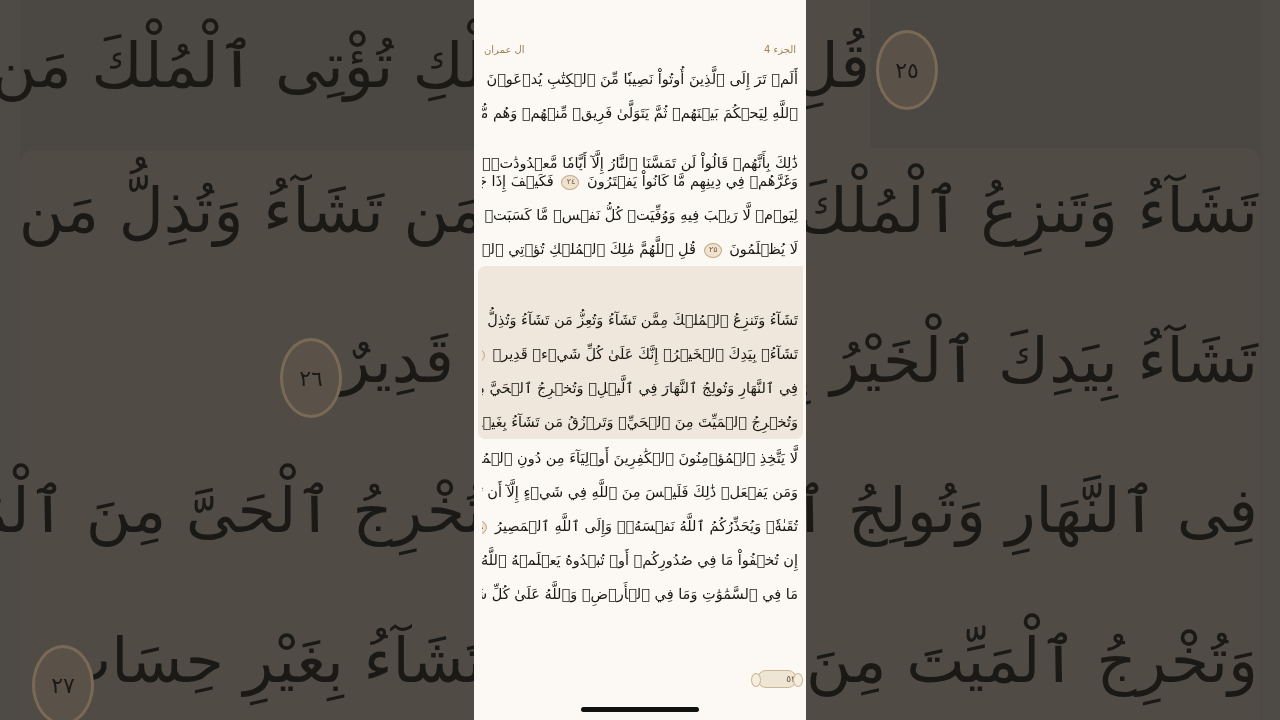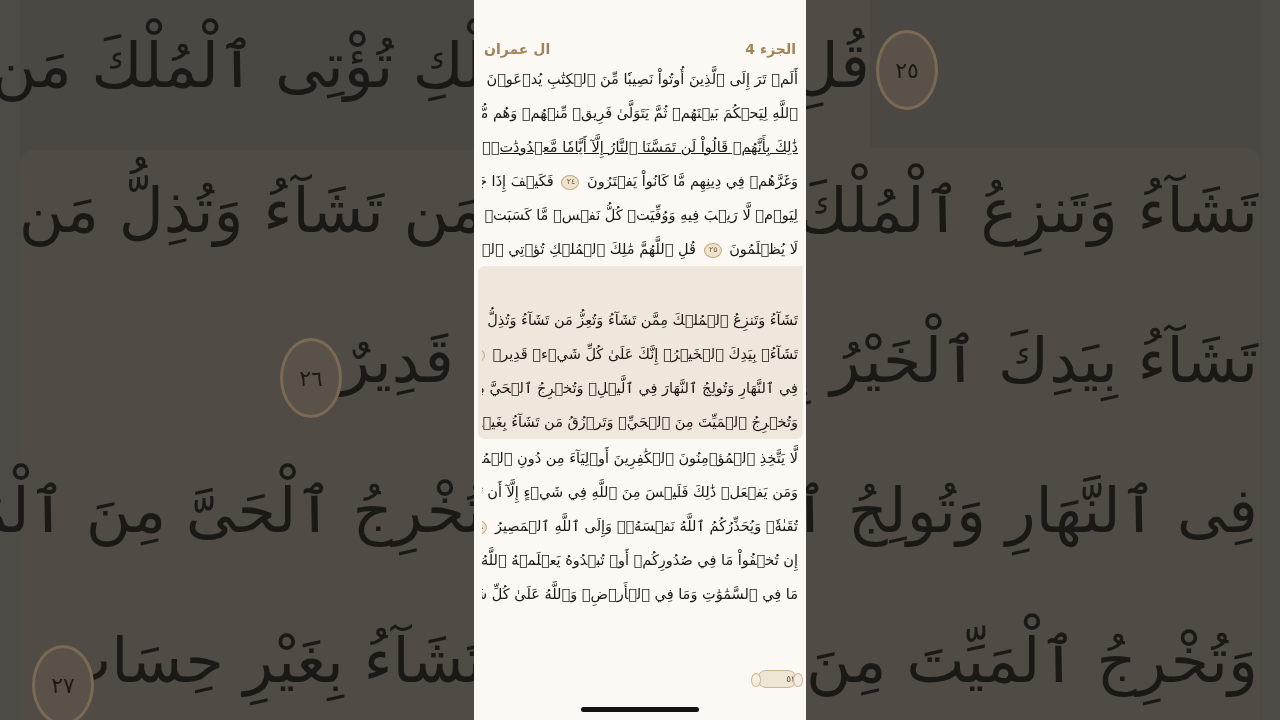--- a/index.html
+++ b/index.html
@@ -31,21 +31,21 @@
   }
 
   
   .page {
     position: absolute; left: 474px; top: 0; width: 332px; height: 720px;
     background: #fcf8f3; overflow: hidden;
   }
   .page-header {
     position: absolute; top: 42px; left: 10px; right: 10px; height: 14px;
     display: flex; justify-content: space-between; align-items: center;
-    font-size: 14px; color: #a0835a; font-weight: bold;
+    font-size: 10px; color: #a0835a;
   }
   .header-juz, .header-surah { direction: rtl; }
 
   .verses { position: absolute; top: 60px; left: 0; right: 0; }
   .highlight {
     position: absolute; background: #efe7db; border-radius: 7px;
   }
   .hl-a { left: 207px; top: 206px; width: 122px; height: 36px; border-radius: 7px 7px 0 0; }
   .hl-b { left: 4px; top: 206px; width: 325px; height: 36px; border-radius: 7px 0 7px 0; background: #efe7db; }
   .hl-c { left: 4px; top: 242px; width: 325px; height: 137px; border-radius: 0 0 7px 7px; }
@@ -119,21 +119,21 @@
     <div class="highlight hl-b"></div>
     <div class="highlight hl-c"></div>
 
     <div class="line" style="top:2px;">
       <span>أَلَمۡ تَرَ إِلَى ٱلَّذِينَ أُوتُواْ نَصِيبٗا مِّنَ ٱلۡكِتَٰبِ يُدۡعَوۡنَ إِلَىٰ كِتَٰبِ</span>
     </div>
     <div class="line" style="top:36px;">
       <span>ٱللَّهِ لِيَحۡكُمَ بَيۡنَهُمۡ ثُمَّ يَتَوَلَّىٰ فَرِيقٞ مِّنۡهُمۡ وَهُم مُّعۡرِضُونَ</span>
       
     </div>
-    <div class="line" style="top:70px;text-decoration:underline;">
+    <div class="line" style="top:86px;">
       <span>ذَٰلِكَ بِأَنَّهُمۡ قَالُواْ لَن تَمَسَّنَا ٱلنَّارُ إِلَّآ أَيَّامٗا مَّعۡدُودَٰتٖۖ</span>
     </div>
     <div class="line" style="top:104px;">
       <span>وَغَرَّهُمۡ فِي دِينِهِم مَّا كَانُواْ يَفۡتَرُونَ</span>
       <span class="ayah-mark">٢٤</span>
       <span>فَكَيۡفَ إِذَا جَمَعۡنَٰهُمۡ</span>
     </div>
     <div class="line" style="top:138px;">
       <span>لِيَوۡمٖ لَّا رَيۡبَ فِيهِ وَوُفِّيَتۡ كُلُّ نَفۡسٖ مَّا كَسَبَتۡ وَهُمۡ</span>
     </div>

